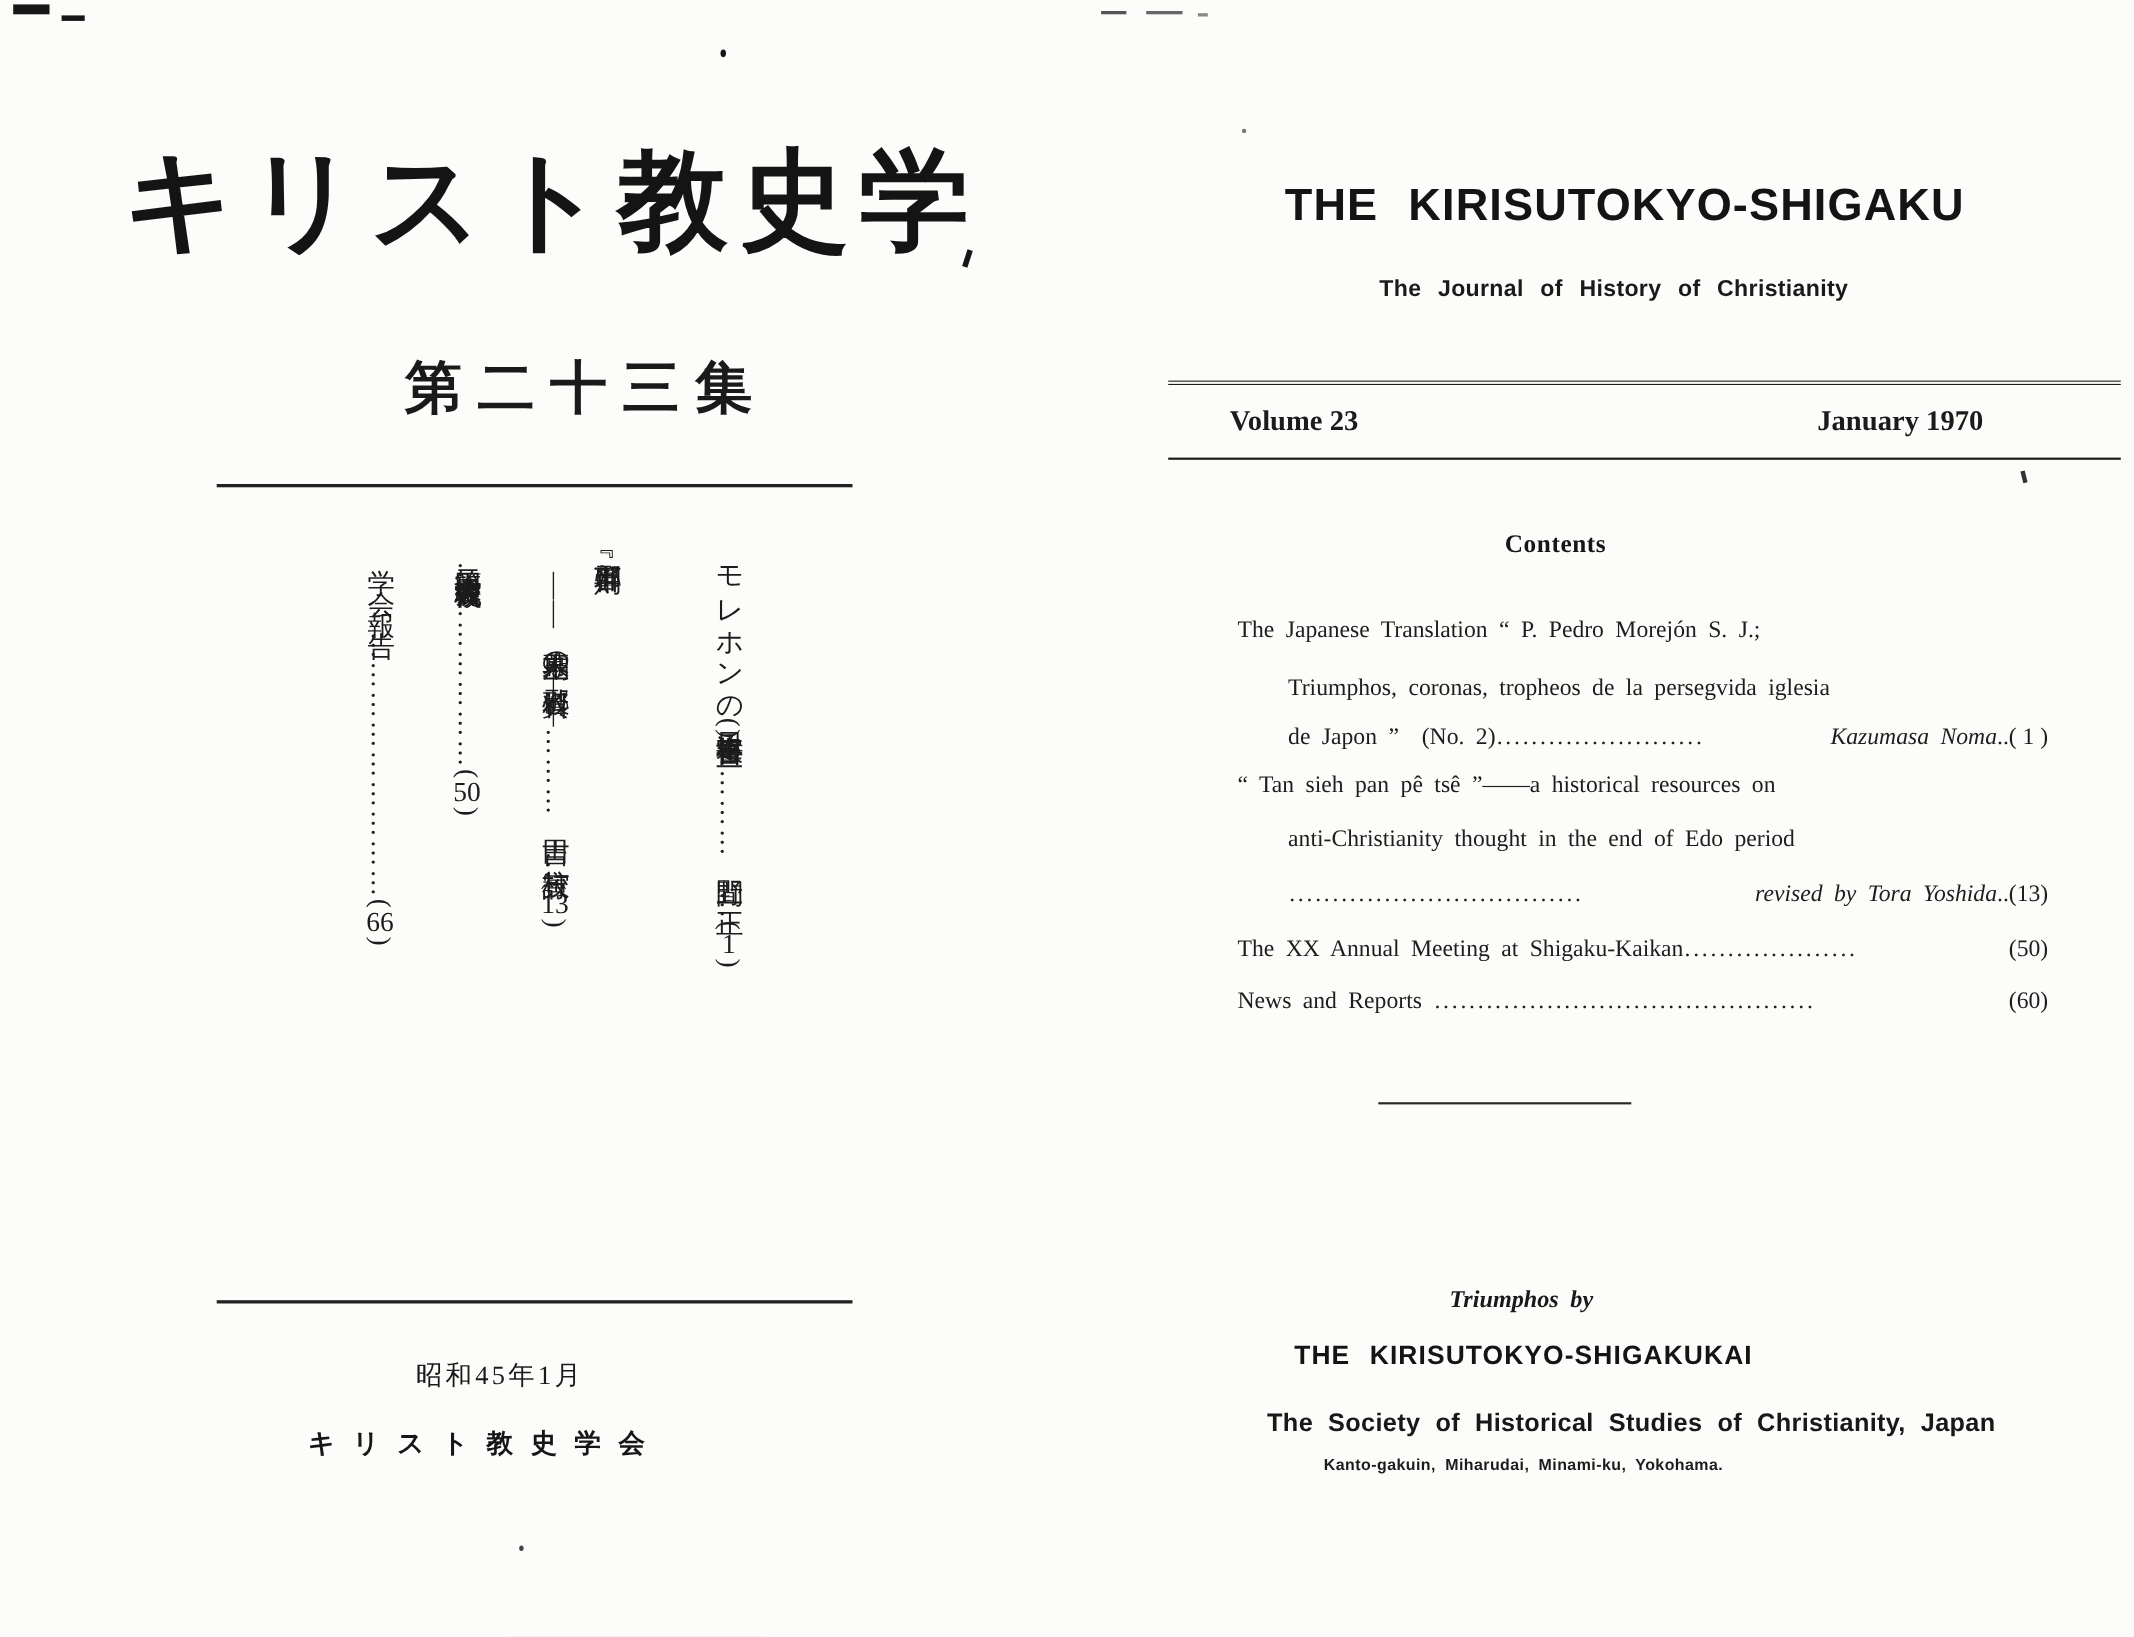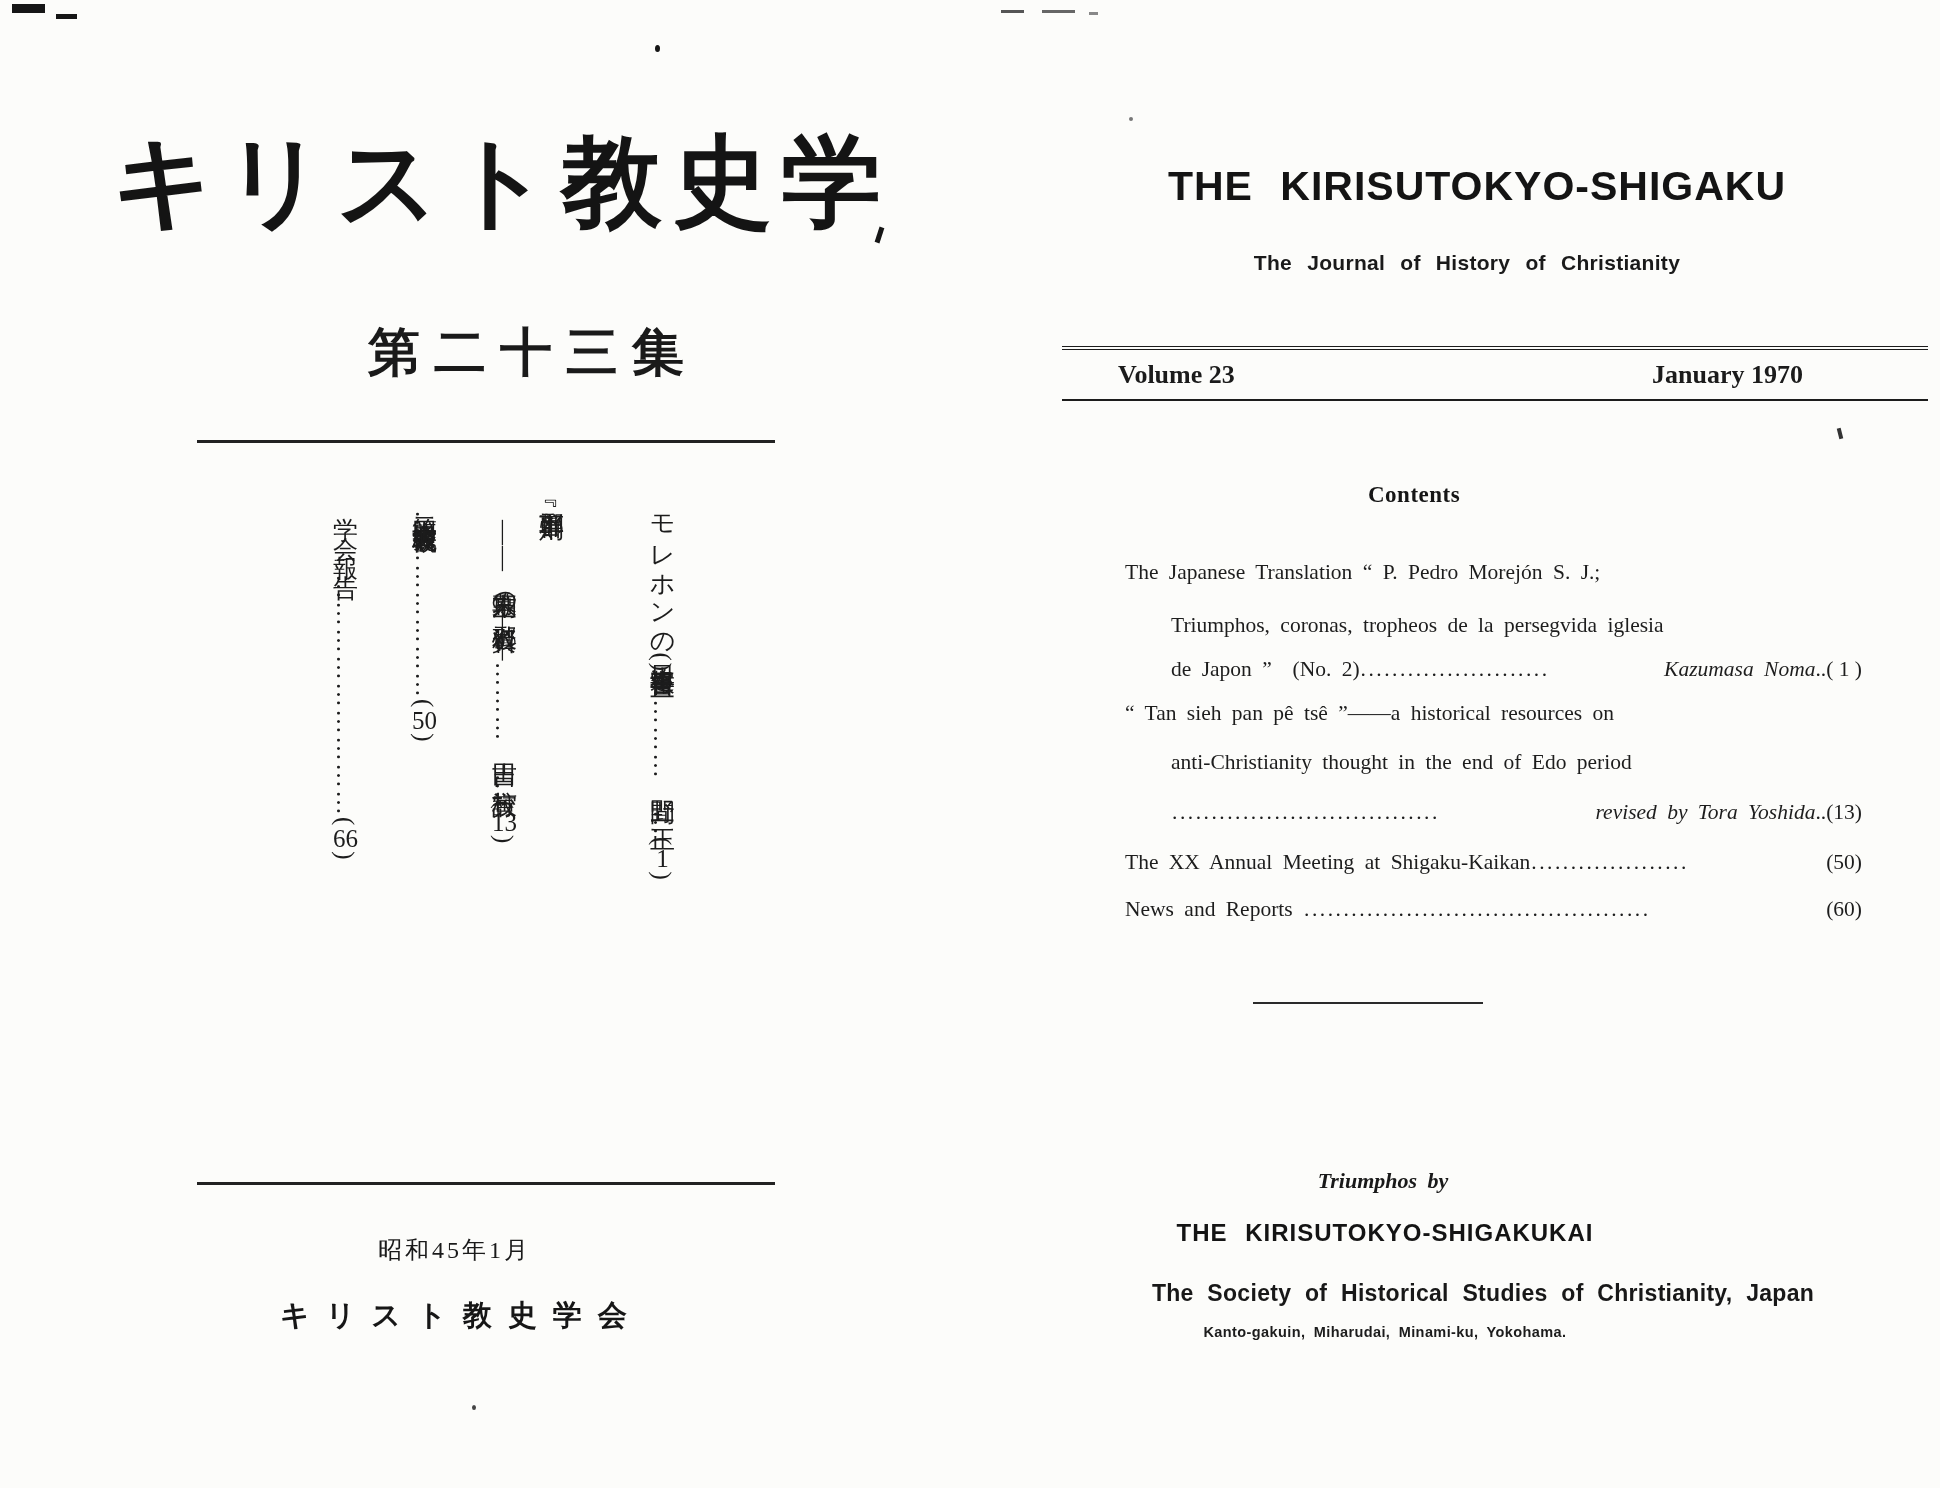--- a/index.html
+++ b/index.html
@@ -40,38 +40,38 @@
   .spaced-jp{letter-spacing:19px;}
   .vleader{letter-spacing:2px;}
   .jp-date{
     position:absolute;left:378px;top:1234px;
     font-family:"Liberation Serif",serif;font-size:24px;
     letter-spacing:3px;white-space:nowrap;color:#1a1a1a;
   }
   .jp-society{
     position:absolute;left:280px;top:1296px;
     font-family:"Liberation Serif",serif;font-weight:bold;
-    font-size:29px;letter-spacing:16px;white-space:nowrap;color:#161616;
+    font-size:24px;letter-spacing:16px;white-space:nowrap;color:#161616;
   }
   
   .r-center{position:absolute;left:1060px;width:870px;text-align:center;}
   .en-title{
     top:163px;
     font-family:"Liberation Sans",sans-serif;font-weight:bold;
     font-size:41px;letter-spacing:1px;word-spacing:15px;
     color:#141414;transform:translateX(-18px);white-space:nowrap;
   }
   .en-subtitle{
     top:251px;
     font-family:"Liberation Sans",sans-serif;font-weight:bold;
     font-size:21px;word-spacing:9px;letter-spacing:.3px;
     color:#1a1a1a;transform:translateX(-28px);white-space:nowrap;
   }
   .vol-band{
-    position:absolute;left:1062px;top:346px;width:866px;height:55px;
+    position:absolute;left:1062px;top:346px;width:866px;height:72px;
     border-top:4px double #1c1c1c;border-bottom:2px solid #1c1c1c;
     display:flex;align-items:center;justify-content:space-between;
     box-sizing:border-box;padding:0 125px 0 56px;
     font-family:"Liberation Serif",serif;font-weight:bold;font-size:26px;
   }
   .contents-heading{
     position:absolute;left:1368px;top:482px;
     font-family:"Liberation Serif",serif;font-weight:bold;font-size:23px;
     letter-spacing:.5px;color:#161616;
   }

